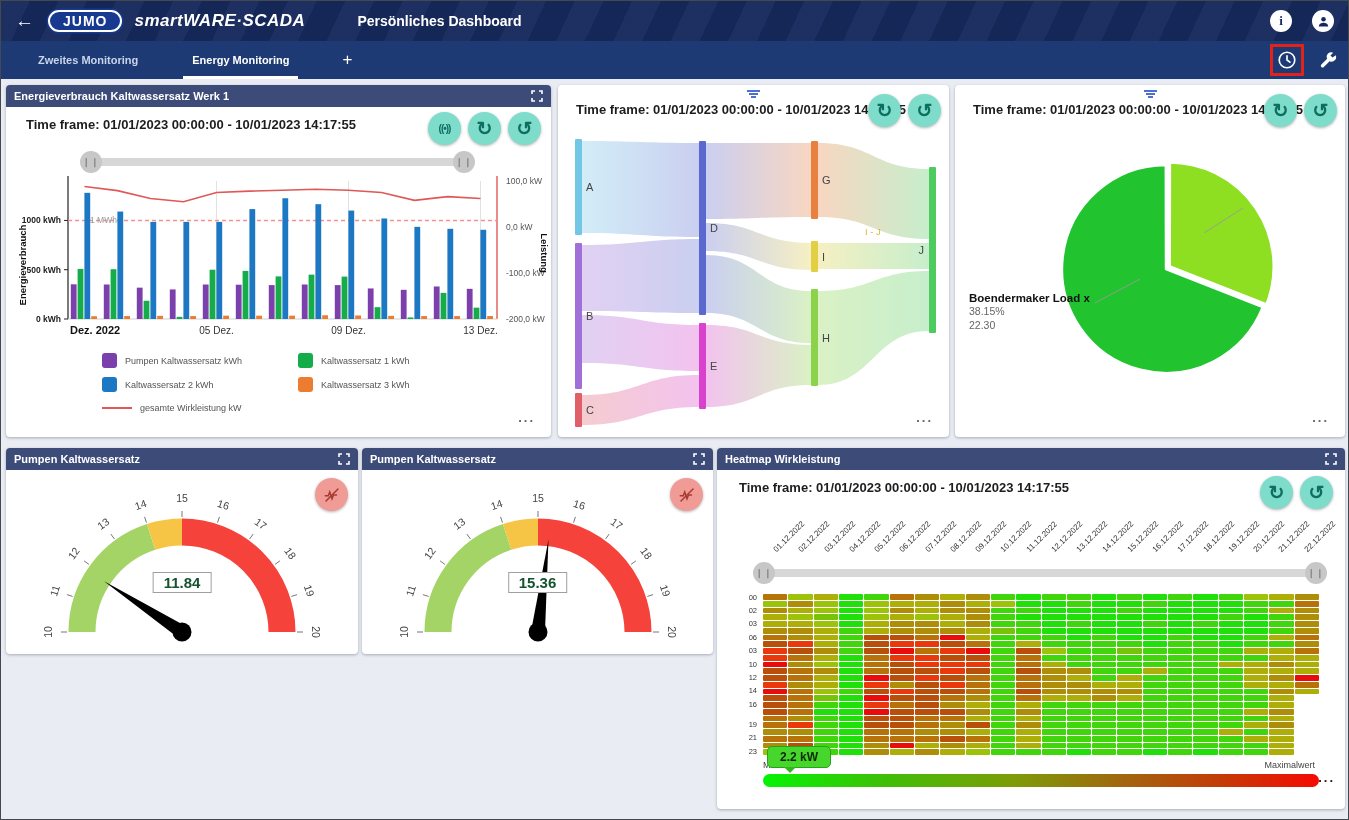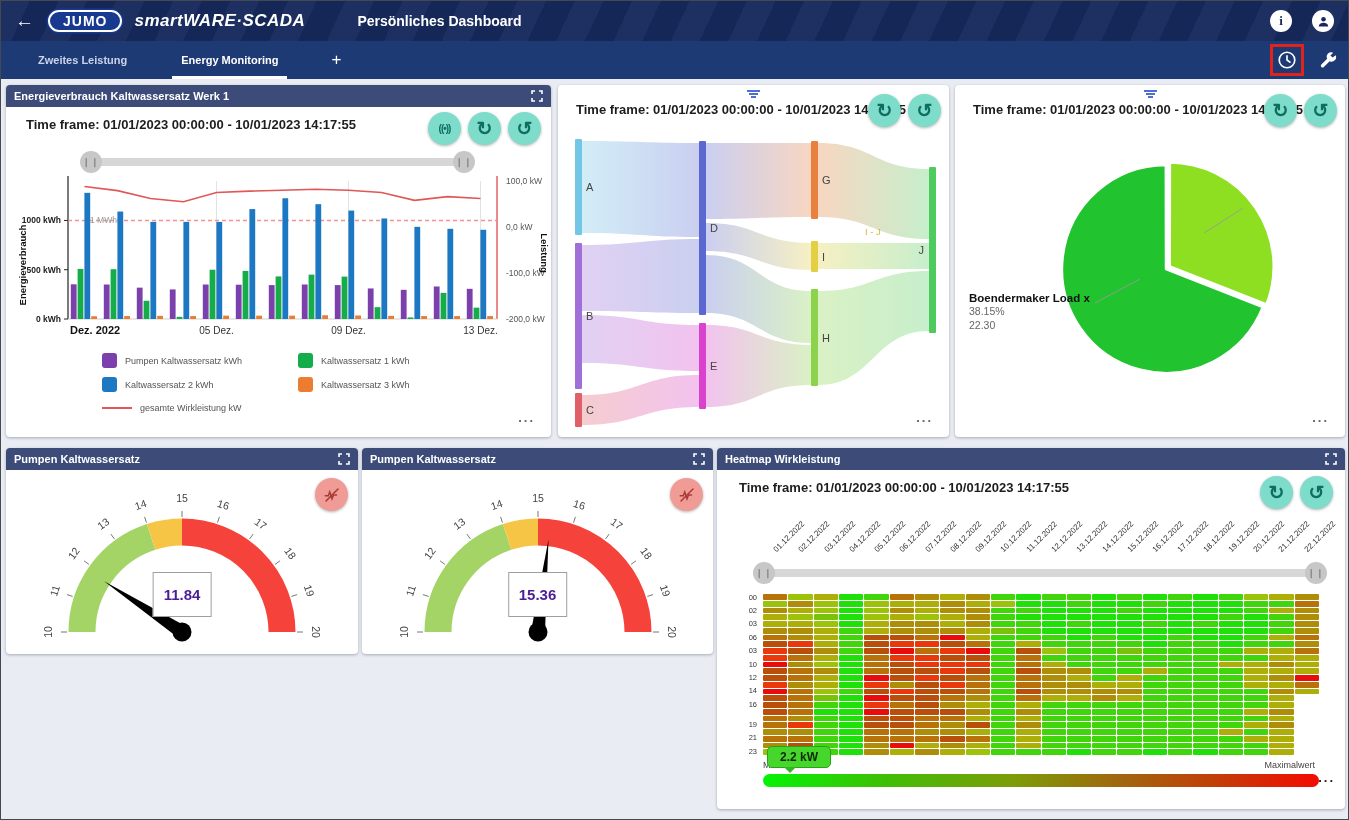--- a/index.html
+++ b/index.html
@@ -59,21 +59,21 @@
   .filter-icon { position:absolute; left:50%; top:5px; transform:translateX(-50%); width:14px; height:9px; }
   .filter-icon div { background:#4b6fd6; height:2px; margin:0 auto 1px; }
 
   
   .pie-label { position:absolute; line-height:1.25; }
   .pie-label .nm { font-weight:800; font-size:11.5px; color:#111; }
   .pie-label .sub { font-size:10.5px; color:#666; }
 
   
   .gauge-value { position:absolute; left:50%; transform:translateX(-50%); background:#fff; border:1.5px solid #9aa0a6;
-    padding:13px 10px; font-size:15px; font-weight:800; color:#4c1d95; }
+    padding:1px 10px; font-size:15px; font-weight:800; color:#14532d; }
 
   
   #hm-dates { position:absolute; left:46px; top:50px; width:560px; height:58px; }
   #hm-dates span { position:absolute; bottom:2px; font-size:8px; color:#333; white-space:nowrap;
     transform:rotate(-45deg); transform-origin:0 100%; }
   #hm-grid { position:absolute; left:46px; top:146px; width:556px; height:161px; display:grid;
     grid-template-columns:repeat(22,1fr); grid-auto-rows:1fr; gap:1px; }
   #hm-grid div { border-radius:1px; }
   #hm-rows { position:absolute; left:24px; top:146px; width:18px; height:161px; }
   #hm-rows span { position:absolute; right:2px; font-size:7.5px; color:#333; }
@@ -101,21 +101,21 @@
         <svg width="15" height="15" viewBox="0 0 24 24">
             <circle cx="12" cy="8.5" r="3.6" fill="#16295c"></circle>
             <path d="M4.5 20c0-4 3.4-6 7.5-6s7.5 2 7.5 6z" fill="#16295c"></path>
           </svg>
       </span>
     </div>
   </div>
 
   <div class="tabbar">
     <div class="tab">
-        <span>Zweites Leistung</span>
+        <span>Zweites Monitoring</span>
       </div>
     <div class="tab active">
         <span>Energy Monitoring</span>
       </div>
     <div class="tab-add">+</div>
     <div class="tabbar-right">
       <div class="annotation-box">
         <svg width="22" height="22" viewBox="0 0 24 24">
           <circle cx="12" cy="12" r="8.5" fill="none" stroke="#fff" stroke-width="1.8"></circle>
           <path d="M12 7.5 V12 l3.2 2.4" fill="none" stroke="#fff" stroke-width="1.8" stroke-linecap="round"></path>

